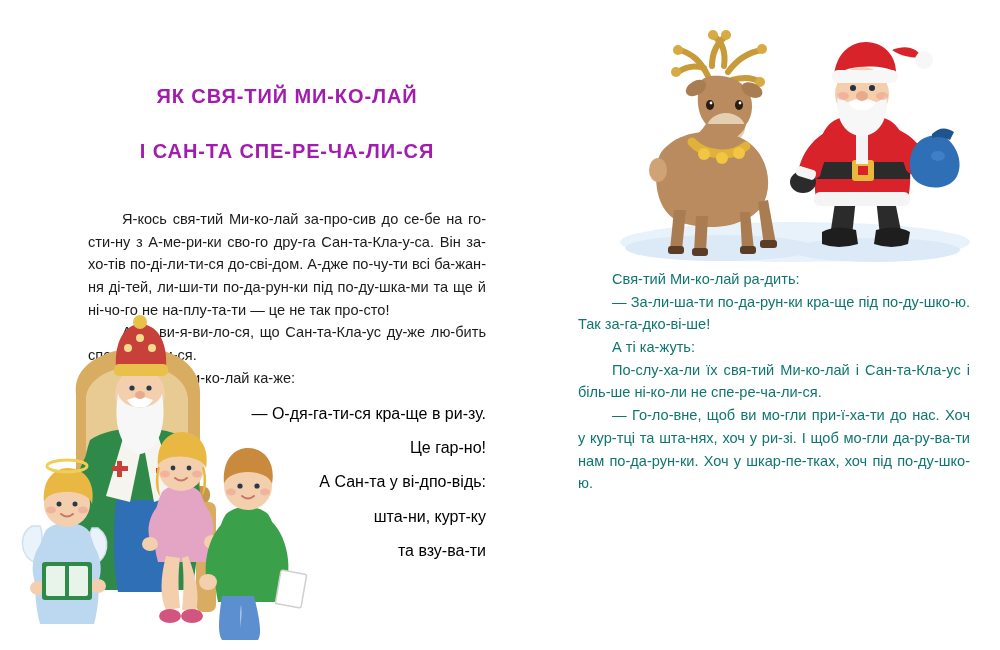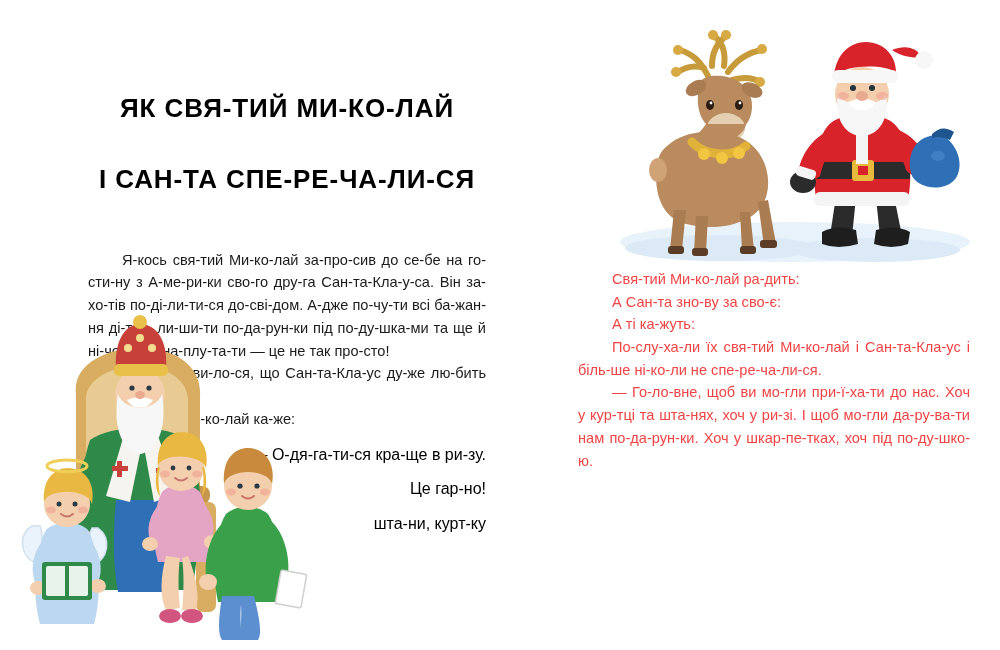--- a/index.html
+++ b/index.html
@@ -29,23 +29,23 @@
   .col-right {
     position: absolute;
     left: 578px;
     top: 268px;
     width: 392px;
   }
 
   
   .title {
     font-weight: bold;
-    font-size: 26px;
+    font-size: 20px;
     letter-spacing: 0.9px;
-    color: #000000;
+    color: #a21caf;
     text-align: center;
     line-height: 1.36;
     margin: 16px 0 16px 0;
     white-space: pre-line;
   }
   .title-line { display: block; }
 
   
   .body-text p {
     margin: 0 0 0 0;
@@ -55,21 +55,21 @@
     text-align: justify;
     text-indent: 34px;
     hyphens: none;
   }
 
   
   .col-right p {
     margin: 0;
     font-size: 14.6px;
     line-height: 1.555;
-    color: #ef4444;
+    color: #0f766e;
     text-align: justify;
     text-indent: 34px;
   }
   .wrap-block {
     
   }
   .w1 { width: 398px; }
   .w2 { width: 300px; margin-left: 98px; }
   .w3 { width: 245px; margin-left: 153px; margin-top: 17px; }
   .w4 { width: 196px; margin-left: 202px; }
@@ -111,28 +111,30 @@
 
     <div class="body-text">
       <p>Я-кось свя-тий Ми-ко-лай за-про-сив до се-бе на го-сти-ну з А-ме-ри-ки сво-го дру-га Сан-та-Кла-у-са. Він за-хо-тів по-ді-ли-ти-ся до-свi-дом. А-дже по-чу-ти всі ба-жан-ня ді-тей, ли-ши-ти по-да-рун-ки під по-ду-шка-ми та ще й ні-чо-го не на-плу-та-ти — це не так про-сто!</p>
       <p>А-ле ви-я-ви-ло-ся, що Сан-та-Кла-ус ду-же лю-бить спе-ре-ча-ти-ся.</p>
       <p>Свя-тий Ми-ко-лай ка-же:</p>
     </div>
 
     <div class="wrap-block">
       <p class="w1 rightish">— О-дя-га-ти-ся кра-ще в ри-зу.</p>
       <p class="w1 rightish">Це гар-но!</p>
+      <p class="w1 rightish">А Сан-та у ві-дпо-відь:</p>
       <p class="w3 rightish">шта-ни,    курт-ку</p>
+      <p class="w4 rightish">та      взу-ва-ти</p>
 
     </div>
   </div>
 
   <div class="col-right">
     <p>Свя-тий Ми-ко-лай ра-дить:</p>
-    <p>А Сан-та зно-ву за сво-є:</p>
+    <p>— За-ли-ша-ти по-да-рун-ки кра-ще під по-ду-шко-ю. Так за-га-дко-ві-ше!</p>
     <p>А ті ка-жуть:</p>
     <p>По-слу-ха-ли їх свя-тий Ми-ко-лай і Сан-та-Кла-ус і біль-ше ні-ко-ли не спе-ре-ча-ли-ся.</p>
     <p>— Го-ло-вне, щоб ви мо-гли при-ї-ха-ти до нас. Хоч у кур-тці та шта-нях, хоч у ри-зі. І щоб мо-гли да-ру-ва-ти нам по-да-рун-ки. Хоч у шкар-пе-тках, хоч під по-ду-шко-ю.</p>
   </div>
 
   <div class="illus illus-santa">
     <svg width="380" height="255" viewBox="0 0 380 255" aria-hidden="true">
 
       <ellipse cx="195" cy="232" rx="175" ry="20" fill="#e8f2fb"></ellipse>
       <ellipse cx="120" cy="238" rx="95" ry="13" fill="#dceaf7"></ellipse>

